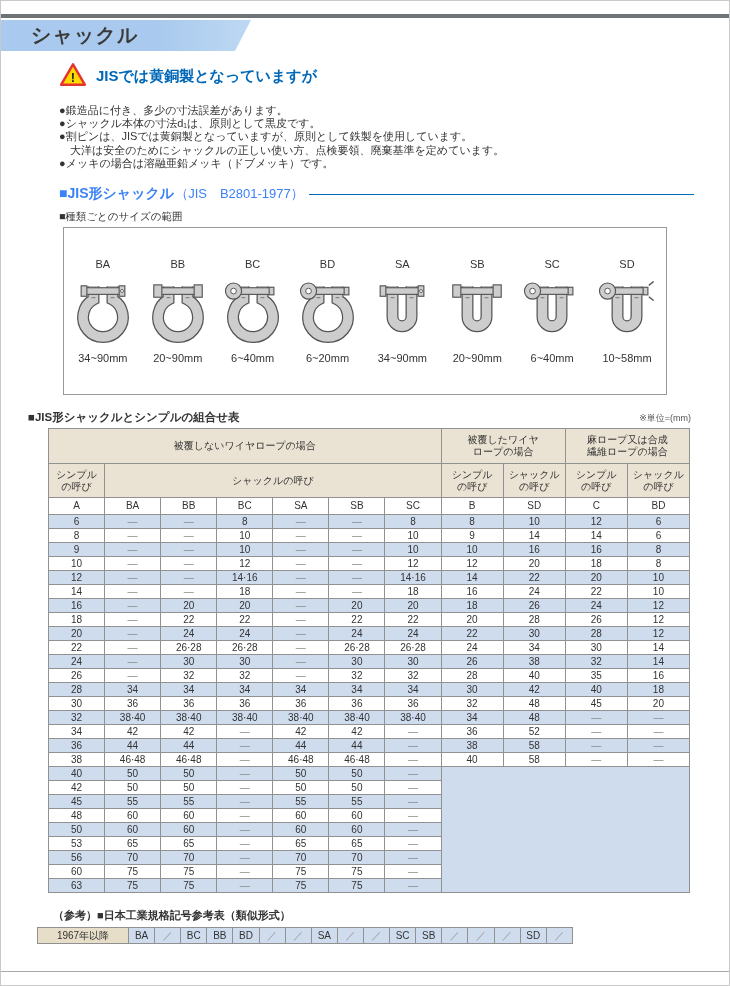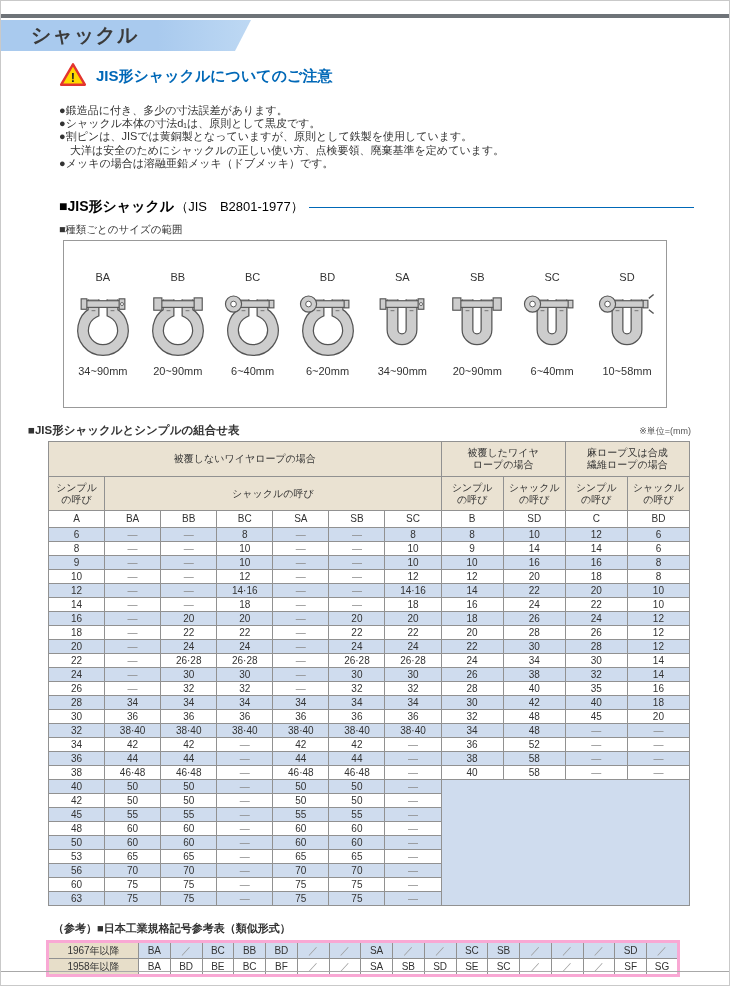--- a/index.html
+++ b/index.html
@@ -16,21 +16,21 @@
     clip-path:polygon(0 0,250px 0,234px 100%,0 100%);
     display:flex;align-items:center;
   }
   .banner-title{font-size:20px;font-weight:bold;color:#3b3b3b;padding-left:30px;letter-spacing:1px;}
   
   .notice-head{margin:11px 0 0 58px;display:flex;align-items:center;gap:9px;}
   .notice-title{font-size:15px;font-weight:bold;color:#0068b7;}
   .bullets{margin:13px 0 0 58px;font-size:11px;line-height:13.2px;color:#333;}
   .bullets div{white-space:pre;}
   
-  .section-head{margin:28px 35px 0 58px;display:flex;align-items:center;color:#000000;}
+  .section-head{margin:15px 35px 0 58px;display:flex;align-items:center;color:#3b82f6;}
   .section-title{font-size:14px;font-weight:bold;}
   .section-sub{font-size:13px;margin-left:1px;}
   .section-rule{flex:1;border-top:1.5px solid #0068b7;margin-left:5px;}
   
   .diagram-label{margin:7px 0 3px 58px;font-size:10.5px;color:#333;font-family:Liberation Serif, serif;}
   .diagram-box{
     margin-left:62px;width:604px;height:168px;border:1px solid #999;
     display:flex;justify-content:space-evenly;align-items:center;box-sizing:border-box;
   }
   .shackle-fig{display:flex;flex-direction:column;align-items:center;width:72px;}
@@ -46,21 +46,21 @@
   .combo thead th{background:#eae2d2;font-weight:normal;font-size:10px;line-height:12px;white-space:pre-line;color:#333;}
   .combo tr.grp th{height:34px;}
   .combo tr.sub th{height:33px;}
   .combo tr.colh th{background:#fff;height:16px;font-size:10px;}
   .combo td{height:13px;font-size:10px;line-height:13px;color:#333;}
   .combo tbody tr.blue td{background:#cfdcee;}
   .combo td.muted{color:#8a8a8a;}
   .combo td.tanblock{background:#dbd2bd;}
   
   .ref-title{margin:15px 0 4px 52px;font-size:11px;font-weight:bold;color:#333;}
-  .ref{margin-left:45px;width:634px;border:3px solid #f9a8d4;}
+  .ref{margin-left:36px;width:536px;border:1px solid #f9a8d4;}
   .ref th,.ref td{border:1px solid #919191;text-align:center;height:15px;font-size:10px;line-height:15px;padding:0;color:#333;}
   .ref th{background:#e7dec9;font-weight:normal;}
   .ref tr.blue td{background:#cfdcee;}
   .ref td.muted{color:#999;}
   
   .bottom-rule{position:absolute;left:0;right:0;bottom:13px;border-top:1px solid #a8a8a8;}
 </style>
 </head>
 <body>
 
@@ -72,21 +72,21 @@
     <span class="banner-title">シャックル</span>
   </div>
 
   <div class="notice-head">
     <span>
       <svg width="28" height="25" viewBox="0 0 30 27">
         <path d="M15 2.5 L27.8 24.5 L2.2 24.5 Z" fill="#ffd800" stroke="#e3342f" stroke-width="2.6" stroke-linejoin="round"></path>
         <text x="15" y="21.5" text-anchor="middle" font-size="14" font-weight="bold" fill="#222" font-family="Liberation Sans, sans-serif">!</text>
       </svg>
     </span>
-    <span class="notice-title">JIS形シャックルについてのご注意</span>
+    <span class="notice-title">JISでは黄銅製となっていますが</span>
   </div>
 
   <div class="bullets">
       <div>●鍛造品に付き、多少の寸法誤差があります。</div>
       <div>●シャックル本体の寸法d₁は、原則として黒皮です。</div>
       <div>●割ピンは、JISでは黄銅製となっていますが、原則として鉄製を使用しています。</div>
       <div>　大洋は安全のためにシャックルの正しい使い方、点検要領、廃棄基準を定めています。</div>
       <div>●メッキの場合は溶融亜鉛メッキ（ドブメッキ）です。</div>
     </div>
 
@@ -615,38 +615,18 @@
           <td class="muted">／</td>
           <td class="muted">／</td>
           <td>SC</td>
           <td>SB</td>
           <td class="muted">／</td>
           <td class="muted">／</td>
           <td class="muted">／</td>
           <td>SD</td>
           <td class="muted">／</td>
         </tr>
-        <tr>
-          <th>1958年以降</th>
-          <td>BA</td>
-          <td>BD</td>
-          <td>BE</td>
-          <td>BC</td>
-          <td>BF</td>
-          <td class="muted">／</td>
-          <td class="muted">／</td>
-          <td>SA</td>
-          <td>SB</td>
-          <td>SD</td>
-          <td>SE</td>
-          <td>SC</td>
-          <td class="muted">／</td>
-          <td class="muted">／</td>
-          <td class="muted">／</td>
-          <td>SF</td>
-          <td>SG</td>
-        </tr>
       </tbody>
   </table>
 
   <div class="bottom-rule"></div>
 
 </div>
 
 </body></html>

